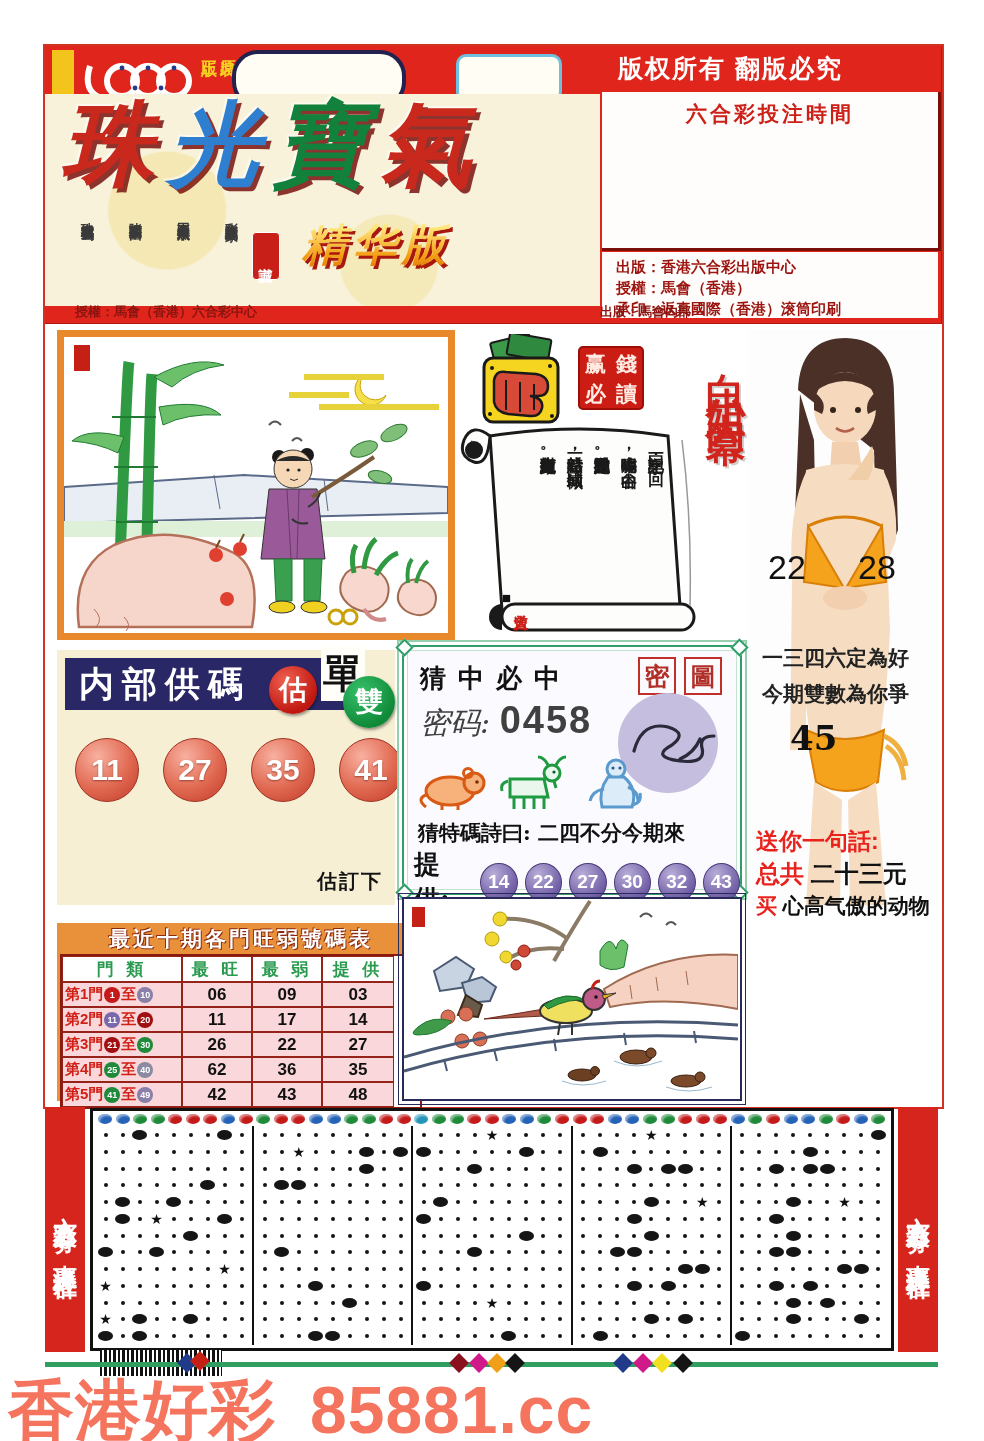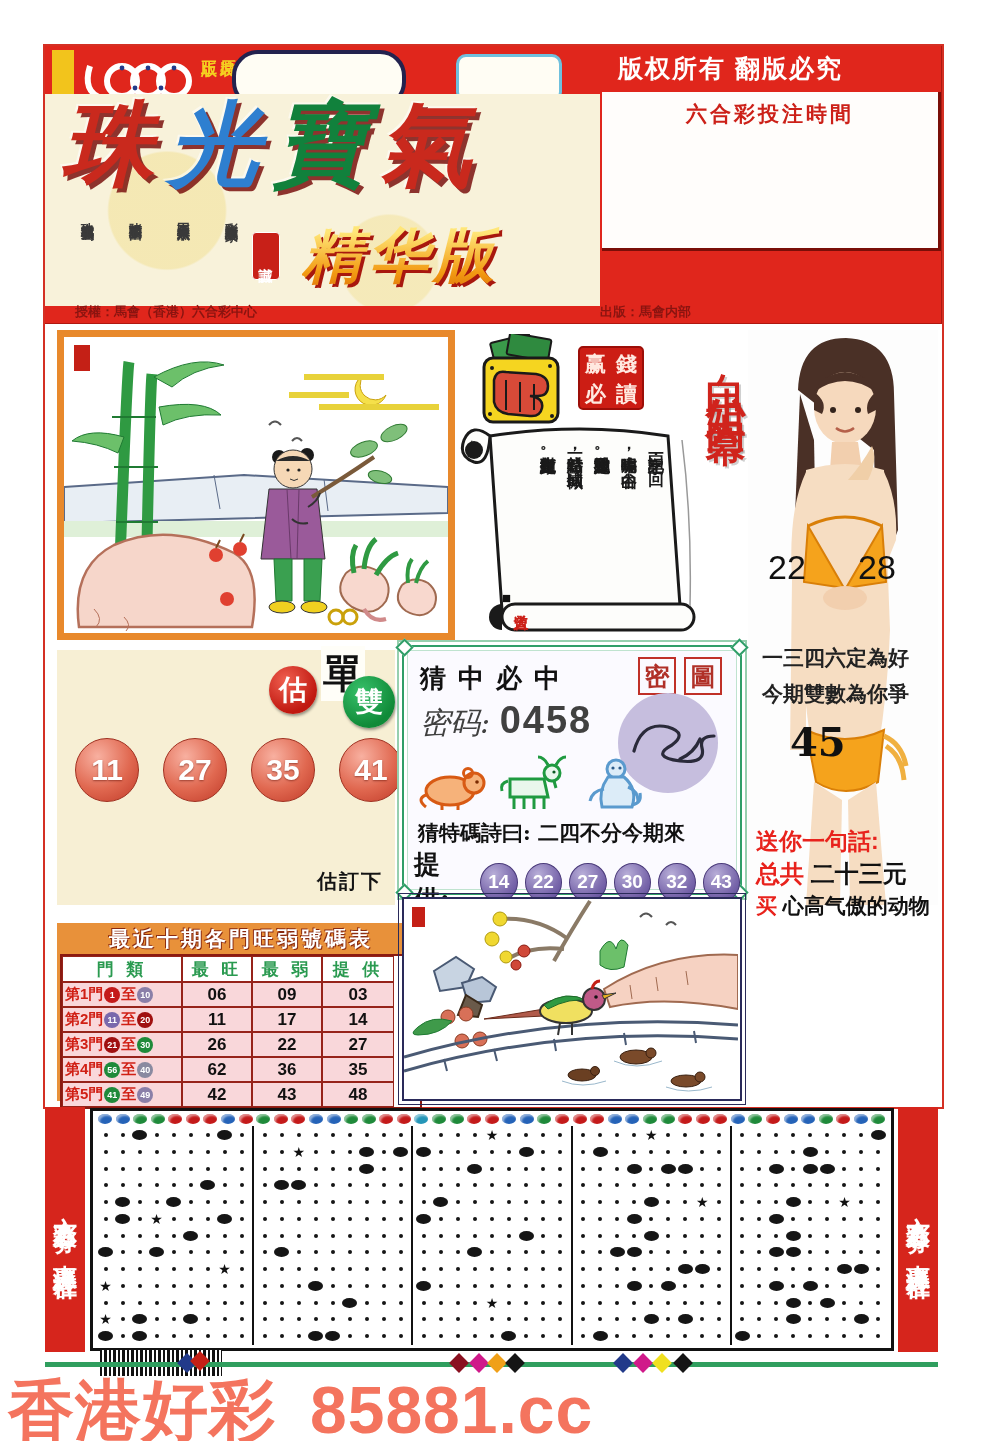--- a/index.html
+++ b/index.html
@@ -26,21 +26,21 @@
   .pub-line{color:#9c1410;font-weight:bold;font-size:15px;line-height:21px;}
   #cream{left:45px;top:94px;width:555px;height:212px;background:#f8f2da;
       background-image:radial-gradient(circle at 22% 55%,rgba(238,214,110,.35) 0 58px,transparent 60px),
                        radial-gradient(circle at 62% 80%,rgba(238,214,110,.30) 0 48px,transparent 50px);}
   #main-title{left:62px;top:96px;width:536px;display:flex;gap:14px;font-size:92px;font-weight:bold;font-style:italic;line-height:1.05;}
   .title-ch{text-shadow:4px 4px 0 rgba(122,18,14,.85),-2px -2px 0 rgba(255,255,255,.55);}
   #poem-cols{left:78px;top:212px;height:92px;display:flex;gap:30px;}
   .vcol{writing-mode:vertical-rl;text-orientation:upright;font-size:13px;color:#3a3a3a;font-weight:bold;letter-spacing:1px;}
   #chengyan{left:252px;top:232px;width:26px;height:46px;background:#c82018;border:1px solid #fff;border-radius:4px;
       color:#fff;font-size:14px;font-weight:bold;display:flex;align-items:center;justify-content:center;}
-  #jinghua{left:302px;top:216px;font-size:60px;font-weight:bold;font-style:italic;letter-spacing:6px;
+  #jinghua{left:302px;top:216px;font-size:44px;font-weight:bold;font-style:italic;letter-spacing:6px;
       background:linear-gradient(180deg,#ffe678 20%,#f29a12 70%,#d96a08);-webkit-background-clip:text;background-clip:text;
       color:transparent;filter:drop-shadow(3px 3px 0 #a8180e);}
   #hdr-auth{left:75px;top:303px;color:#8a1410;font-size:13px;font-weight:bold;}
   #hdr-pub{left:600px;top:303px;color:#8a1410;font-size:13px;font-weight:bold;}
 
   
   #comic1{left:57px;top:330px;width:398px;height:310px;border:7px solid #e8892c;background:#fff;box-sizing:border-box;}
   #money-icon{left:478px;top:334px;}
   #badge-read{left:578px;top:346px;width:62px;height:60px;background:#cc1d14;border:2px solid #9c0e08;border-radius:5px;
       color:#ffe9e0;display:grid;grid-template-columns:1fr 1fr;place-items:center;font-size:21px;font-weight:bold;line-height:1;}
@@ -50,21 +50,21 @@
   #scroll-sign{position:absolute;left:42px;bottom:38px;color:#cc2018;font-size:15px;font-weight:bold;}
   #scroll-sign .sq{color:#111;}
   #baixiaojie{left:699px;top:342px;height:302px;color:#d0241c;font-size:40px;font-weight:bold;letter-spacing:13px;
       text-shadow:2px 2px 0 rgba(120,120,120,.35);}
   #model{left:748px;top:330px;width:190px;height:575px;overflow:hidden;background:#fdfdfd;}
   #model-num-22{left:768px;top:548px;font-size:34px;color:#111;}
   #model-num-28{left:858px;top:548px;font-size:34px;color:#111;}
   .handline{font-family:"DejaVu Serif",serif;font-weight:bold;color:#222;font-size:21px;}
   #hand1{left:762px;top:644px;}
   #hand2{left:762px;top:680px;}
-  #big45{left:790px;top:718px;font-size:40px;color:#111;font-weight:bold;font-family:"DejaVu Serif",serif;}
+  #big45{left:790px;top:718px;font-size:34px;color:#111;font-weight:bold;font-family:"DejaVu Serif",serif;}
   #gift-label{left:756px;top:826px;color:#e8221c;font-size:23px;font-weight:bold;}
   #gift-line{left:756px;top:858px;font-size:24px;font-weight:bold;color:#111;}
   #gift-line .red{color:#e8221c;}
   #buy-line{left:756px;top:892px;font-size:21px;font-weight:bold;color:#111;}
   #buy-line .red{color:#e8221c;}
 
   
   #internal{left:57px;top:650px;width:338px;height:255px;background:#f7efd4;}
   #int-banner{position:absolute;left:8px;top:8px;width:296px;height:52px;background:#2a2766;color:#fff;
       font-size:35px;font-weight:bold;letter-spacing:8px;display:flex;align-items:center;padding-left:14px;box-sizing:border-box;}
@@ -172,20 +172,25 @@
 
   <div class="abs topbox" id="topbox1"></div>
   <div class="abs topbox" id="topbox2"></div>
 
   <div class="abs" id="copyright">版权所有 翻版必究</div>
 
   <div class="abs" id="betting-box">
     <div id="betting-title">六合彩投注時間</div>
   </div>
 
+  <div class="abs" id="pub-box">
+      <div class="pub-line">出版：香港六合彩出版中心</div>
+      <div class="pub-line">授權：馬會（香港）</div>
+      <div class="pub-line">承印：返真國際（香港）滚筒印刷</div>
+    </div>
 
   <div class="abs" id="cream"></div>
   <div class="abs" id="main-title">
       <span class="title-ch" style="color: rgb(201, 41, 29);">珠</span>
       <span class="title-ch" style="color: rgb(46, 127, 208);">光</span>
       <span class="title-ch" style="color: rgb(17, 129, 60);">寶</span>
       <span class="title-ch" style="color: rgb(201, 41, 29);">氣</span>
     </div>
 
   <div class="abs" id="poem-cols">
@@ -324,20 +329,21 @@
   <div class="abs" id="gift-line">
     <span class="red">总共</span>
     <span>二十三元</span>
   </div>
   <div class="abs" id="buy-line">
     <span class="red">买</span>
     <span>心高气傲的动物</span>
   </div>
 
   <div class="abs" id="internal">
+    <div id="int-banner">内部供碼</div>
     <div id="gu-circle">估</div>
     <div id="dan-char">單</div>
     <div id="shuang-circle">雙</div>
     <div id="int-balls">
         <div class="ball red-ball">11</div>
         <div class="ball red-ball">27</div>
         <div class="ball red-ball">35</div>
         <div class="ball red-ball">41</div>
       </div>
     <div id="int-partial">估訂下</div>
@@ -432,21 +438,21 @@
           <span>第3門</span>
           <span class="mini-ball" style="background: rgb(160, 16, 16);">21</span>
           <span>至</span>
           <span class="mini-ball" style="background: rgb(31, 138, 58);">30</span>
         </div>
         <div class="gcell grow">26</div>
         <div class="gcell grow">22</div>
         <div class="gcell grow">27</div>
         <div class="gcell grow glabel">
           <span>第4門</span>
-          <span class="mini-ball" style="background: rgb(31, 138, 58);">56</span>
+          <span class="mini-ball" style="background: rgb(31, 138, 58);">25</span>
           <span>至</span>
           <span class="mini-ball" style="background: rgb(138, 138, 160);">40</span>
         </div>
         <div class="gcell grow">62</div>
         <div class="gcell grow">36</div>
         <div class="gcell grow">35</div>
         <div class="gcell grow glabel">
           <span>第5門</span>
           <span class="mini-ball" style="background: rgb(31, 138, 58);">41</span>
           <span>至</span>

